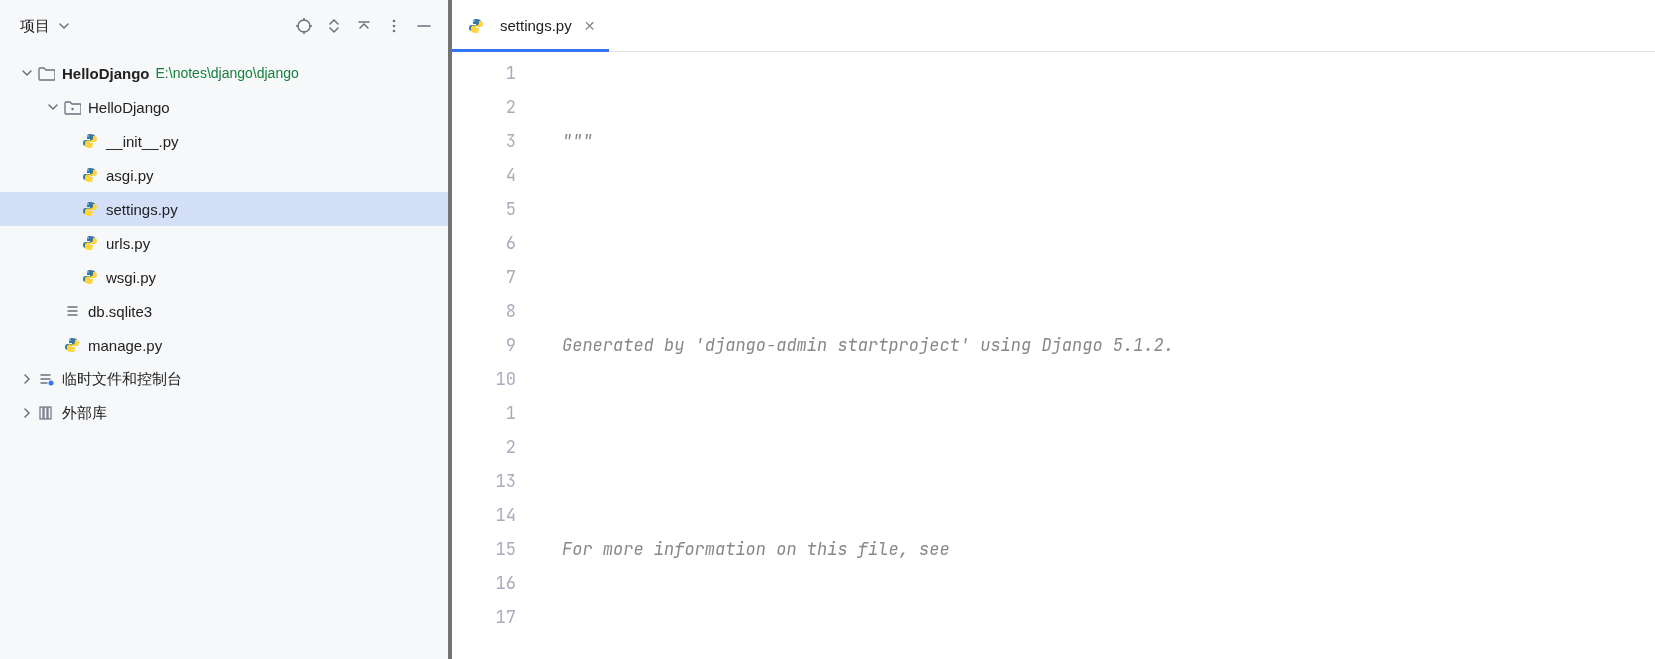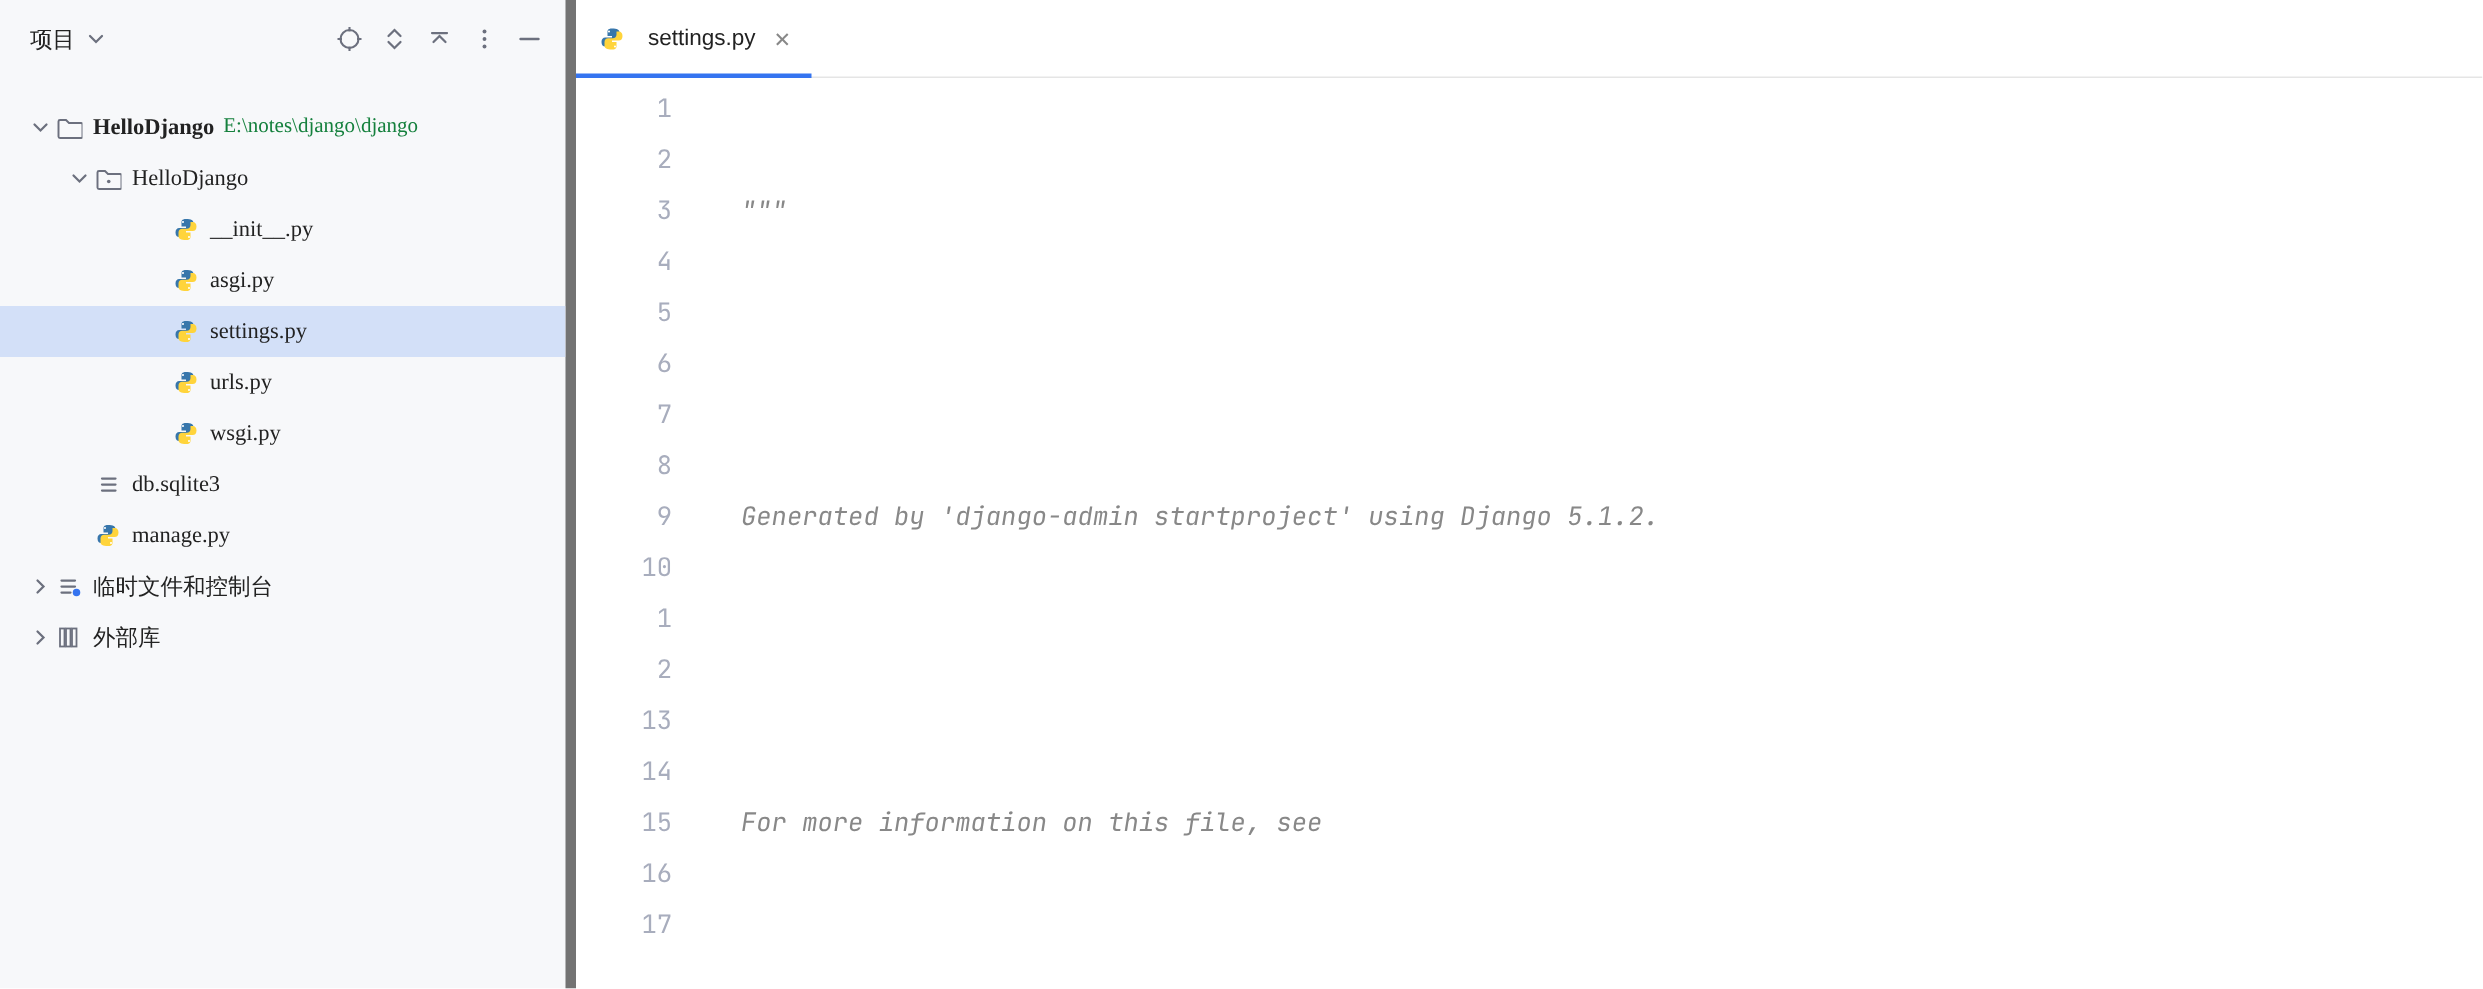--- a/index.html
+++ b/index.html
@@ -1,30 +1,30 @@
 <!DOCTYPE html>
 <html><head>
 <meta charset="utf-8">
 <style>
 * { margin: 0; padding: 0; box-sizing: border-box; }
 body { font-family: -apple-system, BlinkMacSystemFont, "Segoe UI", "Microsoft YaHei", sans-serif; background: #fff; height: 659px; width: 1655px; overflow: hidden; display: flex; }
-.sidebar { width: 384px; background: #f7f8fa; border-right: 7px solid #737373; display: flex; flex-direction: column; gap: 12px; }
+.sidebar { width: 452px; background: #f7f8fa; border-right: 4px solid #737373; display: flex; flex-direction: column; }
 .sidebar-header { height: 52px; display: flex; align-items: center; padding: 0 10px 0 20px; justify-content: space-between; }
 .sidebar-title { font-size: 15px; color: #222; display: flex; align-items: center; gap: 5px; }
 .sidebar-title-text { font-weight: 400; }
 .sidebar-actions { display: flex; align-items: center; gap: 2px; }
 .icon-btn { width: 28px; height: 28px; display: flex; align-items: center; justify-content: center; color: #6c707e; cursor: pointer; border-radius: 4px; }
 .tree { flex: 1; padding-top: 4px; overflow: auto; }
-.tree-item { height: 34px; display: flex; align-items: center; font-size: 15px; color: #222; padding-left: 18px; cursor: pointer; white-space: nowrap; overflow: hidden; font-family: Liberation Serif, serif; }
+.tree-item { height: 34px; display: flex; align-items: center; font-size: 15px; color: #222; padding-left: 18px; cursor: pointer; white-space: nowrap; overflow: hidden; }
 .tree-item.selected { background: #d3e0f8; }
 .chevron { width: 18px; height: 18px; display: inline-flex; align-items: center; justify-content: center; color: #6c707e; flex-shrink: 0; }
 .chevron.blank { visibility: hidden; }
 .pad-0 { padding-left: 18px; }
 .pad-1 { padding-left: 44px; }
-.pad-2 { padding-left: 114px; align-items: center; }
+.pad-2 { padding-left: 80px; align-items: center; }
 .tree-icon { width: 20px; height: 20px; display: inline-flex; align-items: center; justify-content: center; margin-right: 6px; flex-shrink: 0; }
 .tree-label { font-weight: 400; }
 .tree-label.bold { font-weight: 700; }
 .tree-path { color: #15803d; margin-left: 6px; font-size: 14px; overflow: hidden; text-overflow: clip; }
 .main { flex: 1; display: flex; flex-direction: column; }
 .tabs { height: 52px; display: flex; align-items: stretch; border-bottom: 1px solid #e5e5e5; }
 .tab { display: flex; align-items: center; gap: 8px; padding: 0 14px; position: relative; cursor: pointer; }
 .tab.active::after { content: ""; position: absolute; bottom: -1px; left: 0; right: 0; height: 3px; background: #3574f0; }
 .tab-label { font-size: 15px; color: #222; }
 .close-x { color: #888; font-size: 14px; margin-left: 4px; cursor: pointer; }

